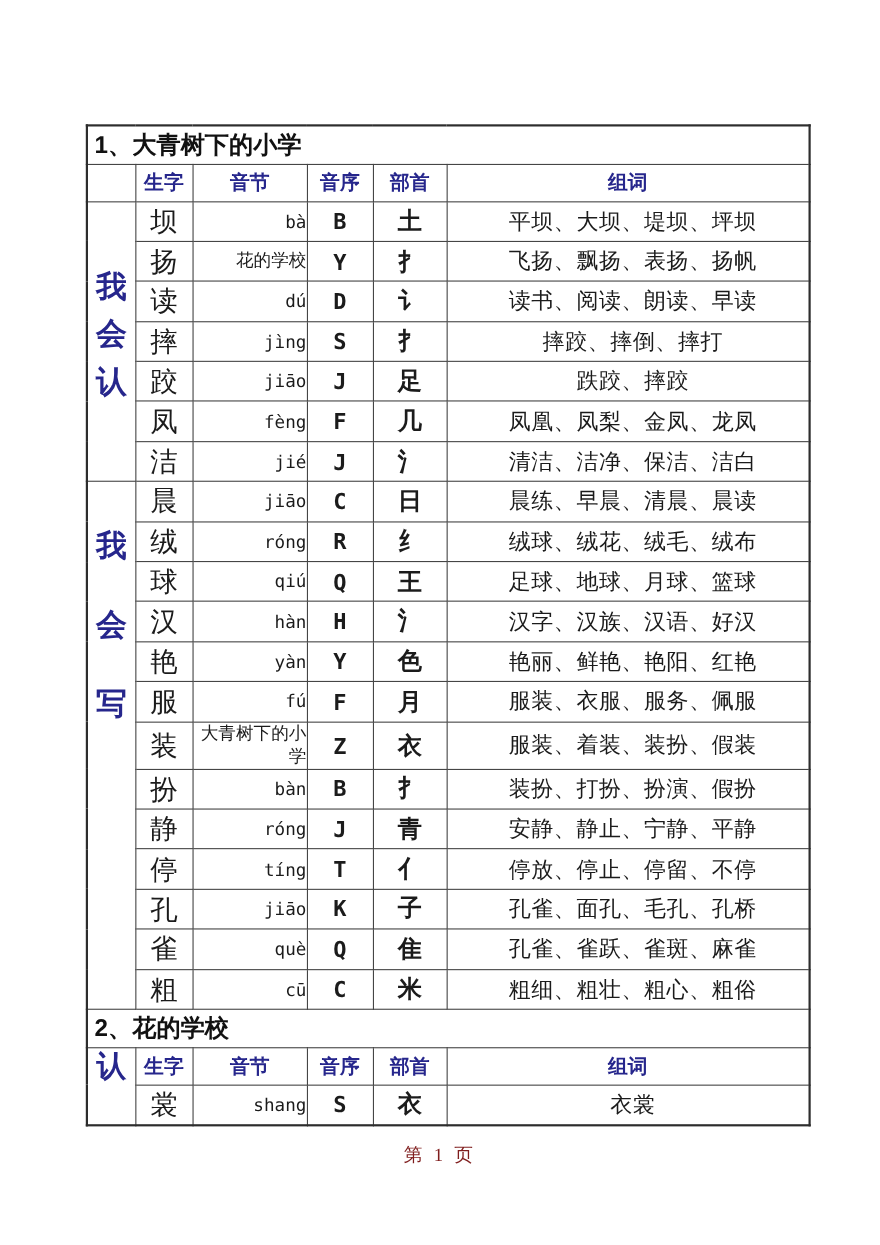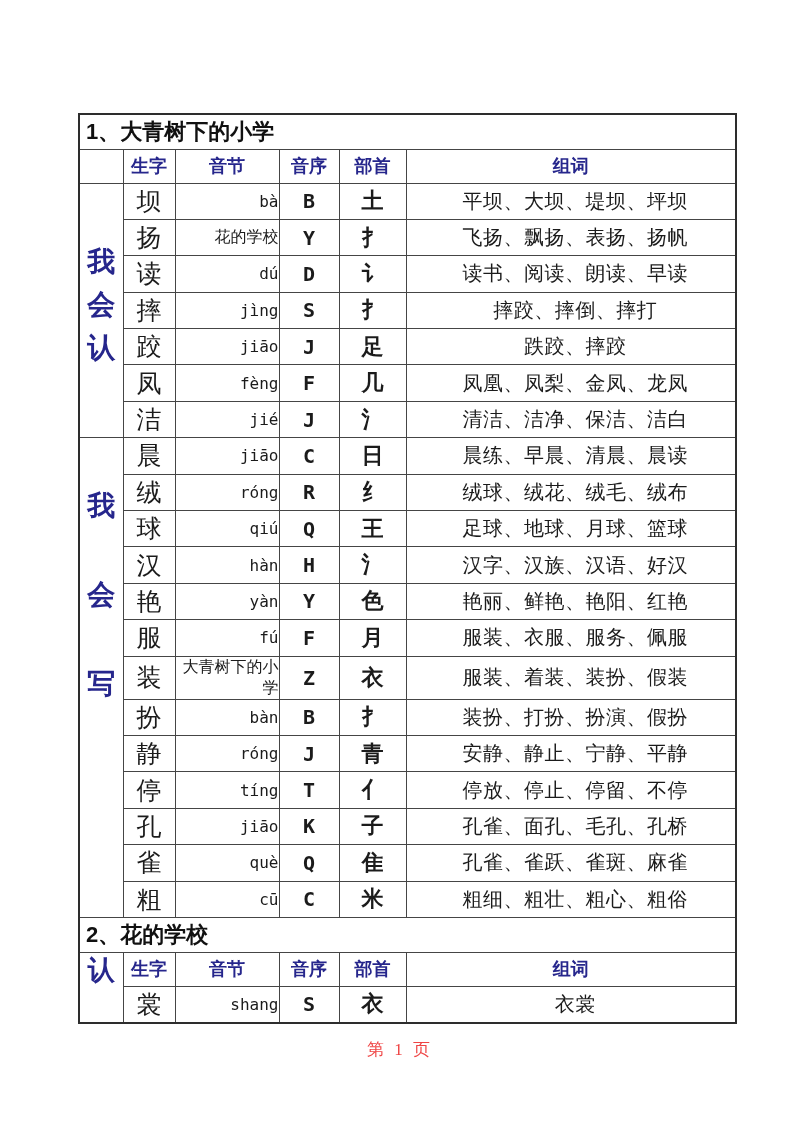--- a/index.html
+++ b/index.html
@@ -36,25 +36,25 @@
   .pinyin-cell  { text-align:right; font-size:16px; font-family:"DejaVu Sans Mono", monospace; }
   .initial-cell { text-align:center; font-size:20px; font-weight:bold; font-family:"DejaVu Sans Mono", monospace; }
   .radical-cell { text-align:center; font-size:22px; font-weight:bold; }
   .words-cell   { text-align:center; padding-left:9px; font-size:20px; letter-spacing:0.5px; }
   .label-cell   { vertical-align:top; }
   .vlabel {
     color:var(--navy); font-weight:bold; font-size:28px; text-align:center;
     word-break:break-all; line-height:43px; width:100%;font-family:Liberation Mono, monospace;
   }
   .vlabel-s0-g0 { line-height:43px; padding-top:58px; }
-  .vlabel-s0-g1 { line-height:89px; padding-top:25px; }
+  .vlabel-s0-g1 { line-height:72px; padding-top:25px; }
   .vlabel-s1-g0 { line-height:35px; padding-top:2px; font-size:27px; }
   .page-footer {
     position:absolute; top:1038px; left:0; width:100%; text-align:center;
-    font-size:17px; letter-spacing:3px; color:#ef4444;
+    font-size:17px; letter-spacing:3px; color:#7f1d1d;
   }
 </style>
 </head>
 <body>
 
 <div class="page">
 
   <table class="vocab">
     <colgroup>
       <col style="width:44px">

